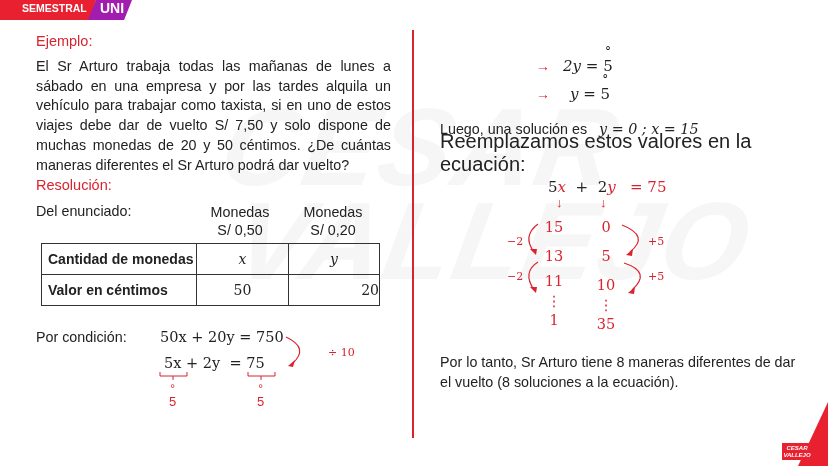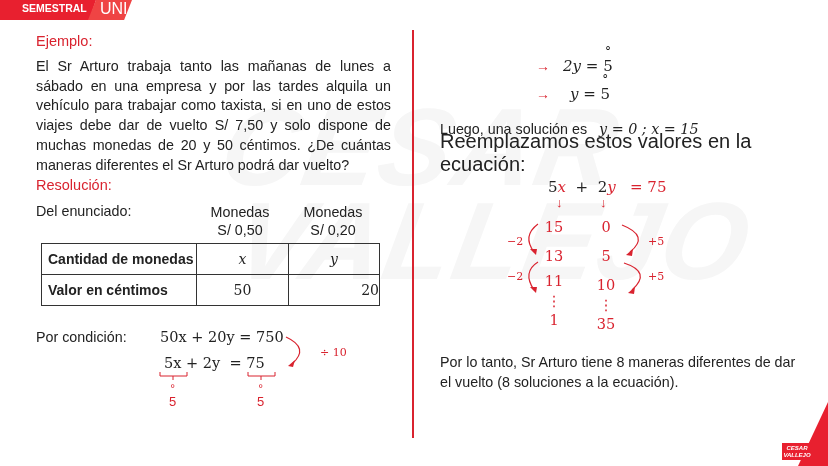--- a/index.html
+++ b/index.html
@@ -1,19 +1,19 @@
 <!DOCTYPE html>
 <html><head>
 <meta charset="utf-8">
 <style>
   * { margin: 0; padding: 0; box-sizing: border-box; }
   body { width: 828px; height: 466px; background: #ffffff; position: relative; overflow: hidden; font-family: "Liberation Sans", sans-serif; color: #222; }
   .header-badge { position: absolute; left: 0; top: 0; height: 20px; display: flex; }
   .badge-semestral { background: #e8202f; color: #fff; font-weight: bold; font-size: 10.5px; line-height: 17px; padding: 0 14px 0 22px; clip-path: polygon(0 0, 100% 0, 93% 100%, 0 100%); width: 96px; }
-  .badge-uni { background: #ef4444; color: #fff; font-weight: normal; font-size: 16px; line-height: 17px; padding-left: 12px; margin-left: -8px; width: 44px; clip-path: polygon(18% 0, 100% 0, 82% 100%, 0 100%); }
+  .badge-uni { background: #a21caf; color: #fff; font-weight: bold; font-size: 14px; line-height: 17px; padding-left: 12px; margin-left: -8px; width: 44px; clip-path: polygon(18% 0, 100% 0, 82% 100%, 0 100%); }
   .divider { position: absolute; left: 412px; top: 30px; width: 2px; height: 408px; background: #d9232f; }
   .watermark { position: absolute; left: 215px; top: 100px; font-size: 110px; font-weight: bold; font-style: italic; color: #f6f6f6; line-height: 0.85; transform: skewX(-10deg); z-index: 0; letter-spacing: 2px; }
   .content { position: absolute; z-index: 1; }
   .red { color: #d9232f; }
   .label-red { font-size: 14.5px; color: #d9232f; }
   .para { font-size: 14.3px; line-height: 19.7px; text-align: justify; text-align-last: left; }
   .serif { font-family: "DejaVu Serif", serif; }
   .ital { font-style: italic; }
   table.data { border-collapse: collapse; font-size: 14px; }
   table.data td { border: 1.2px solid #333; height: 31px; }
@@ -35,21 +35,21 @@
 <div class="watermark">
   <div>CESAR</div>
   <div style="margin-left:30px">VALLEJO</div>
 </div>
 
 <div class="divider"></div>
 
 <div class="content label-red" style="left:36px; top:33px;">Ejemplo:</div>
 
 <div class="content para" style="left:36px; top:57px; width:355px;">
-  <div style="text-align-last:justify">El Sr Arturo trabaja tanto las mañanas de lunes a</div>
+  <div style="text-align-last:justify">El Sr Arturo trabaja todas las mañanas de lunes a</div>
   <div style="text-align-last:justify">sábado en una empresa y por las tardes alquila un</div>
   <div style="text-align-last:justify">vehículo para trabajar como taxista, si en uno de estos</div>
   <div style="text-align-last:justify">viajes debe dar de vuelto S/ 7,50 y solo dispone de</div>
   <div style="text-align-last:justify">muchas monedas de 20 y 50 céntimos. ¿De cuántas</div>
   <div>maneras diferentes el Sr Arturo podrá dar vuelto?</div>
 </div>
 
 <div class="content label-red" style="left:36px; top:177px;">Resolución:</div>
 
 <div class="content" style="left:36px; top:203px; font-size:14.3px;">Del enunciado:</div>
@@ -83,21 +83,21 @@
 <div class="content serif" style="left:160px; top:329px; font-size:14.5px; white-space:pre;">50x + 20y = 750</div>
 <div class="content serif" style="left:164px; top:355px; font-size:14.5px; white-space:pre;">5x + 2y  = 75</div>
 
 <svg style="left:0; top:0;" width="828" height="466">
   <path d="M286 337 Q310 348 292 364" stroke="#d9232f" stroke-width="1.2" fill="none"></path>
   <polygon points="288,366 295,360 293,367" fill="#d9232f"></polygon>
 
   <path d="M160 372 L160 376 L187 376 L187 372 M173 376 L173 380" stroke="#d9232f" stroke-width="1" fill="none"></path>
   <path d="M248 372 L248 376 L275 376 L275 372 M261 376 L261 380" stroke="#d9232f" stroke-width="1" fill="none"></path>
 </svg>
-<div class="content small-red" style="left:320px; top:346px;">÷ 10</div>
+<div class="content small-red" style="left:328px; top:346px;">÷ 10</div>
 
 <div class="content red" style="left:169px; top:394px; font-size:13px; text-align:center;">
   <span class="ring">5</span>
 </div>
 <div class="content red" style="left:257px; top:394px; font-size:13px; text-align:center;">
   <span class="ring">5</span>
 </div>
 
 <div class="content red" style="left:536px; top:58px; font-size:14px;">→</div>
 <div class="content serif" style="left:563px; top:57px; font-size:15px;">

